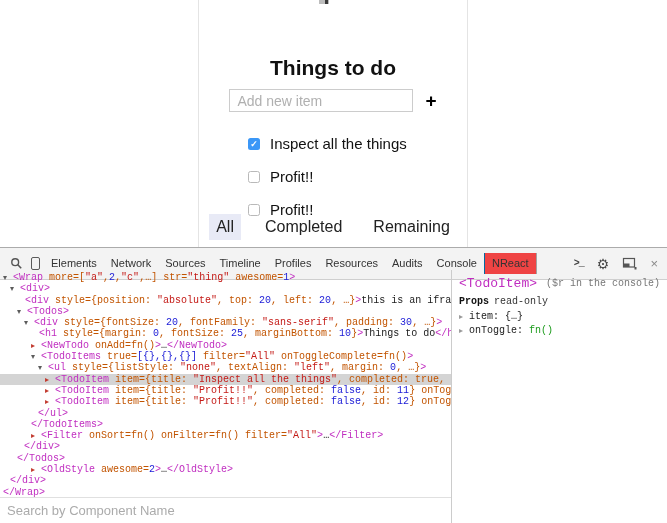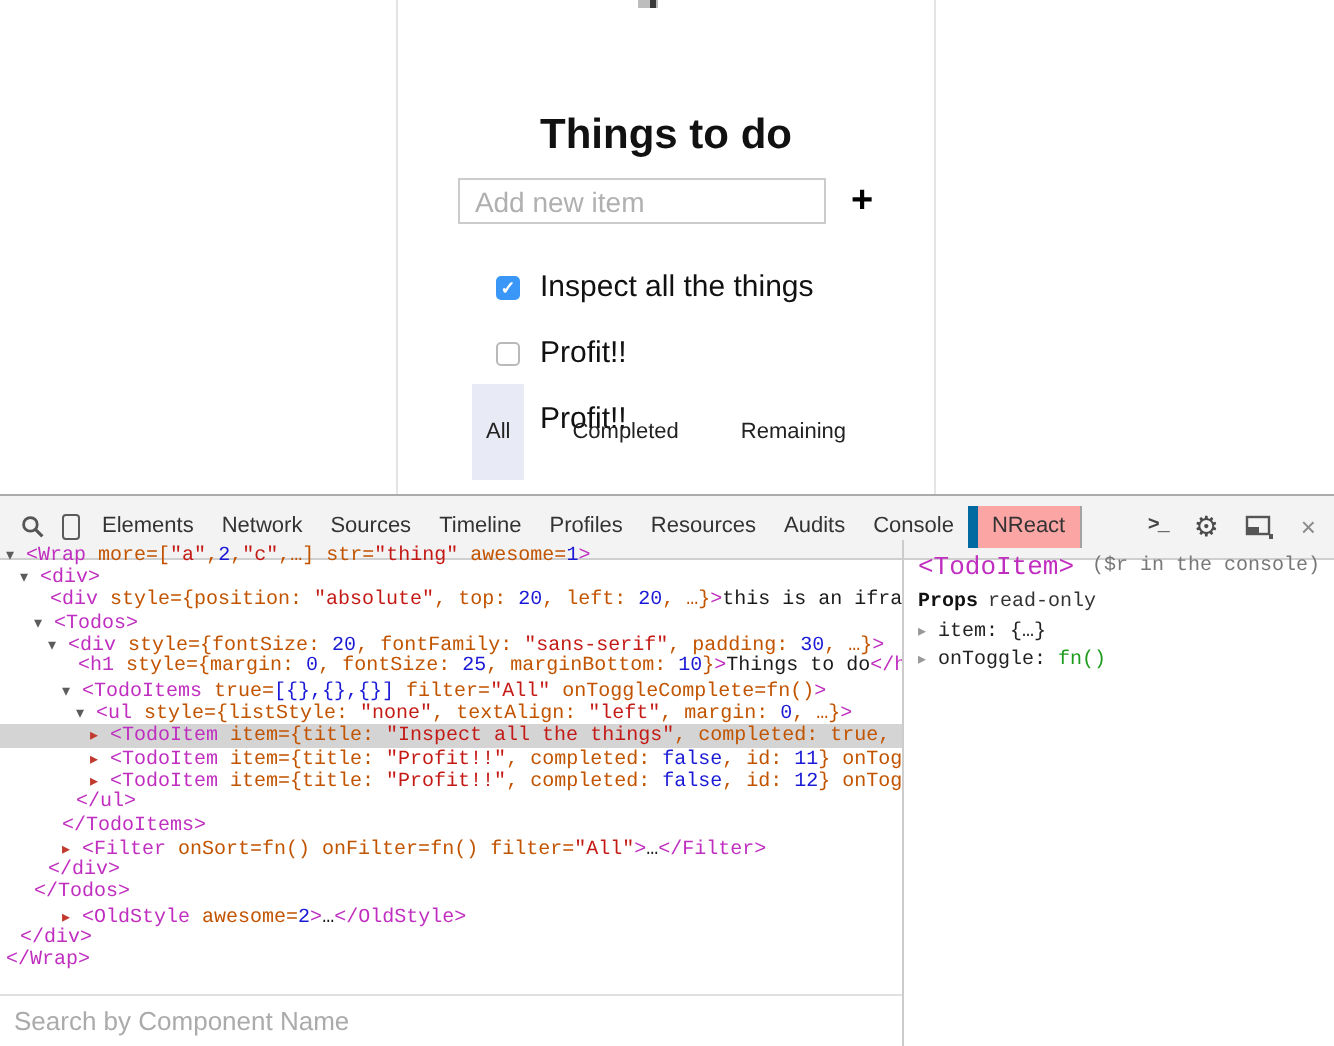--- a/index.html
+++ b/index.html
@@ -23,38 +23,38 @@
   }
   .add-input::placeholder { color:#b0b0b0; }
   .plus-btn { font-size:19px; font-weight:bold; color:#000; margin-left:12px; cursor:default; line-height:1; }
   .todo-list { margin-top:15px; text-align:left; padding-left:49px; }
   .todo-row { display:flex; align-items:center; height:33px; }
   .cb { width:12px; height:12px; border-radius:2.5px; margin-right:10px; flex:0 0 auto; }
   .cb.checked { background:#3b97f7; color:#fff; font-size:9px; line-height:12px; text-align:center; font-weight:bold; }
   .cb.unchecked { background:#fff; border:1px solid #b9b9b9; }
   .todo-label { font-size:15px; color:#111; }
   .filters { position:absolute; left:0; bottom:7px; width:100%; display:flex; justify-content:center; gap:17px; }
-  .filter-btn { font-size:11px; color:#222; padding:18px 7px; background:transparent; border:none; font-family:"Liberation Sans",sans-serif; }
+  .filter-btn { font-size:16px; color:#222; padding:4px 7px; background:transparent; border:none; font-family:"Liberation Sans",sans-serif; }
   .filter-btn.active { background:var(--filter-active); }
 
   
   .spk1 { position:absolute; left:319px; top:0; width:10px; height:4px; background:#bdbdbd; }
   .spk1:after { content:""; position:absolute; right:1px; top:0; width:3px; height:4px; background:#3a3a3a; }
   .spk2 { position:absolute; left:659px; top:518px; width:5px; height:4px; background:#3a3a3a; }
 
   
   .devtools { position:absolute; left:0; top:247px; width:667px; height:276px; background:#fff; }
   .toolbar {
     height:33px; background:#f3f3f3; border-top:1px solid #ababab; border-bottom:1px solid #cfcfcf;
     display:flex; align-items:center; font-size:11px; color:#333; padding-left:6px;
   }
   .tb-icon { display:flex; align-items:center; margin:0 4px; }
   .device-icon { width:9px; height:13px; border:1px solid #5a5a5a; border-radius:2px; }
   .tab { padding:0 7px; height:21px; line-height:21px; white-space:nowrap; }
-  .tab.selected { background:#fca5a5; border-left:5px solid #0369a1; border-right:1px solid #a2a2a2;text-align:right; }
+  .tab.selected { background:#ef4444; border-left:1px solid #0369a1; border-right:1px solid #a2a2a2;text-align:right; }
   .tb-right { margin-left:auto; display:flex; align-items:center; gap:13px; padding-right:9px; }
   .console-drawer-icon { font-family:"Liberation Mono",monospace; font-size:10px; font-weight:bold; color:#444; letter-spacing:-1px; }
   .gear-icon { font-family:"DejaVu Sans",sans-serif; font-size:14px; color:#4a4a4a; line-height:1; }
   .close-icon { font-size:13px; color:#8a8a8a; line-height:1; }
 
   .dt-main { position:absolute; top:23px; left:0; right:0; bottom:0; display:flex; }
   .tree-pane-wrap { width:452px; display:flex; flex-direction:column; border-right:1px solid #ccc; }
   .tree-pane {
     flex:1; overflow:hidden; padding-top:2px;
     font-family:"Liberation Mono",monospace; font-size:10px; white-space:nowrap;
@@ -160,20 +160,21 @@
 
   <div class="dt-main">
     <div class="tree-pane-wrap">
       <div class="tree-pane" id="tree">
           <div class="tree-line" style="padding-left: 3px;"><span class="arr a-exp">▾</span><span class="t-tag">&lt;Wrap</span><span class="t-attr"> more=</span><span class="t-attr">[</span><span class="t-str">"a"</span><span class="t-attr">,</span><span class="t-num">2</span><span class="t-attr">,</span><span class="t-str">"c"</span><span class="t-attr">,…]</span><span class="t-attr"> str=</span><span class="t-str">"thing"</span><span class="t-attr"> awesome=</span><span class="t-num">1</span><span class="t-tag">&gt;</span></div>
           <div class="tree-line" style="padding-left: 10px;"><span class="arr a-exp">▾</span><span class="t-tag">&lt;div&gt;</span></div>
           <div class="tree-line" style="padding-left: 17px;"><span class="leaf-sp"></span><span class="t-tag">&lt;div</span><span class="t-attr"> style=</span><span class="t-attr">{position: </span><span class="t-str">"absolute"</span><span class="t-attr">, top: </span><span class="t-num">20</span><span class="t-attr">, left: </span><span class="t-num">20</span><span class="t-attr">, …}</span><span class="t-tag">&gt;</span><span class="t-txt">this is an iframe</span></div>
           <div class="tree-line" style="padding-left: 17px;"><span class="arr a-exp">▾</span><span class="t-tag">&lt;Todos&gt;</span></div>
           <div class="tree-line" style="padding-left: 24px;"><span class="arr a-exp">▾</span><span class="t-tag">&lt;div</span><span class="t-attr"> style=</span><span class="t-attr">{fontSize: </span><span class="t-num">20</span><span class="t-attr">, fontFamily: </span><span class="t-str">"sans-serif"</span><span class="t-attr">, padding: </span><span class="t-num">30</span><span class="t-attr">, …}</span><span class="t-tag">&gt;</span></div>
           <div class="tree-line" style="padding-left: 31px;"><span class="leaf-sp"></span><span class="t-tag">&lt;h1</span><span class="t-attr"> style=</span><span class="t-attr">{margin: </span><span class="t-num">0</span><span class="t-attr">, fontSize: </span><span class="t-num">25</span><span class="t-attr">, marginBottom: </span><span class="t-num">10</span><span class="t-attr">}</span><span class="t-tag">&gt;</span><span class="t-txt">Things to do</span><span class="t-tag">&lt;/h1&gt;</span></div>
+          <div class="tree-line" style="padding-left: 31px;"><span class="arr a-col">▸</span><span class="t-tag">&lt;NewTodo</span><span class="t-attr"> onAdd=</span><span class="t-attr">fn()</span><span class="t-tag">&gt;</span><span class="t-txt">…</span><span class="t-tag">&lt;/NewTodo&gt;</span></div>
           <div class="tree-line" style="padding-left: 31px;"><span class="arr a-exp">▾</span><span class="t-tag">&lt;TodoItems</span><span class="t-attr"> true=</span><span class="t-num">[{},{},{}]</span><span class="t-attr"> filter=</span><span class="t-str">"All"</span><span class="t-attr"> onToggleComplete=</span><span class="t-attr">fn()</span><span class="t-tag">&gt;</span></div>
           <div class="tree-line" style="padding-left: 38px;"><span class="arr a-exp">▾</span><span class="t-tag">&lt;ul</span><span class="t-attr"> style=</span><span class="t-attr">{listStyle: </span><span class="t-str">"none"</span><span class="t-attr">, textAlign: </span><span class="t-str">"left"</span><span class="t-attr">, margin: </span><span class="t-num">0</span><span class="t-attr">, …}</span><span class="t-tag">&gt;</span></div>
           <div class="tree-line sel" style="padding-left: 45px;"><span class="arr a-col">▸</span><span class="t-tag">&lt;TodoItem</span><span class="t-attr"> item=</span><span class="t-attr">{title: </span><span class="t-str">"Inspect all the things"</span><span class="t-attr">, completed: </span><span class="t-attr">true</span><span class="t-attr">, id: </span></div>
           <div class="tree-line" style="padding-left: 45px;"><span class="arr a-col">▸</span><span class="t-tag">&lt;TodoItem</span><span class="t-attr"> item=</span><span class="t-attr">{title: </span><span class="t-str">"Profit!!"</span><span class="t-attr">, completed: </span><span class="t-num">false</span><span class="t-attr">, id: </span><span class="t-num">11</span><span class="t-attr">} onToggle=</span></div>
           <div class="tree-line" style="padding-left: 45px;"><span class="arr a-col">▸</span><span class="t-tag">&lt;TodoItem</span><span class="t-attr"> item=</span><span class="t-attr">{title: </span><span class="t-str">"Profit!!"</span><span class="t-attr">, completed: </span><span class="t-num">false</span><span class="t-attr">, id: </span><span class="t-num">12</span><span class="t-attr">} onToggle=</span></div>
           <div class="tree-line" style="padding-left: 38px;"><span class="t-tag">&lt;/ul&gt;</span></div>
           <div class="tree-line" style="padding-left: 31px;"><span class="t-tag">&lt;/TodoItems&gt;</span></div>
           <div class="tree-line" style="padding-left: 31px;"><span class="arr a-col">▸</span><span class="t-tag">&lt;Filter</span><span class="t-attr"> onSort=</span><span class="t-attr">fn()</span><span class="t-attr"> onFilter=</span><span class="t-attr">fn()</span><span class="t-attr"> filter=</span><span class="t-str">"All"</span><span class="t-tag">&gt;</span><span class="t-txt">…</span><span class="t-tag">&lt;/Filter&gt;</span></div>
           <div class="tree-line" style="padding-left: 24px;"><span class="t-tag">&lt;/div&gt;</span></div>
           <div class="tree-line" style="padding-left: 17px;"><span class="t-tag">&lt;/Todos&gt;</span></div>

